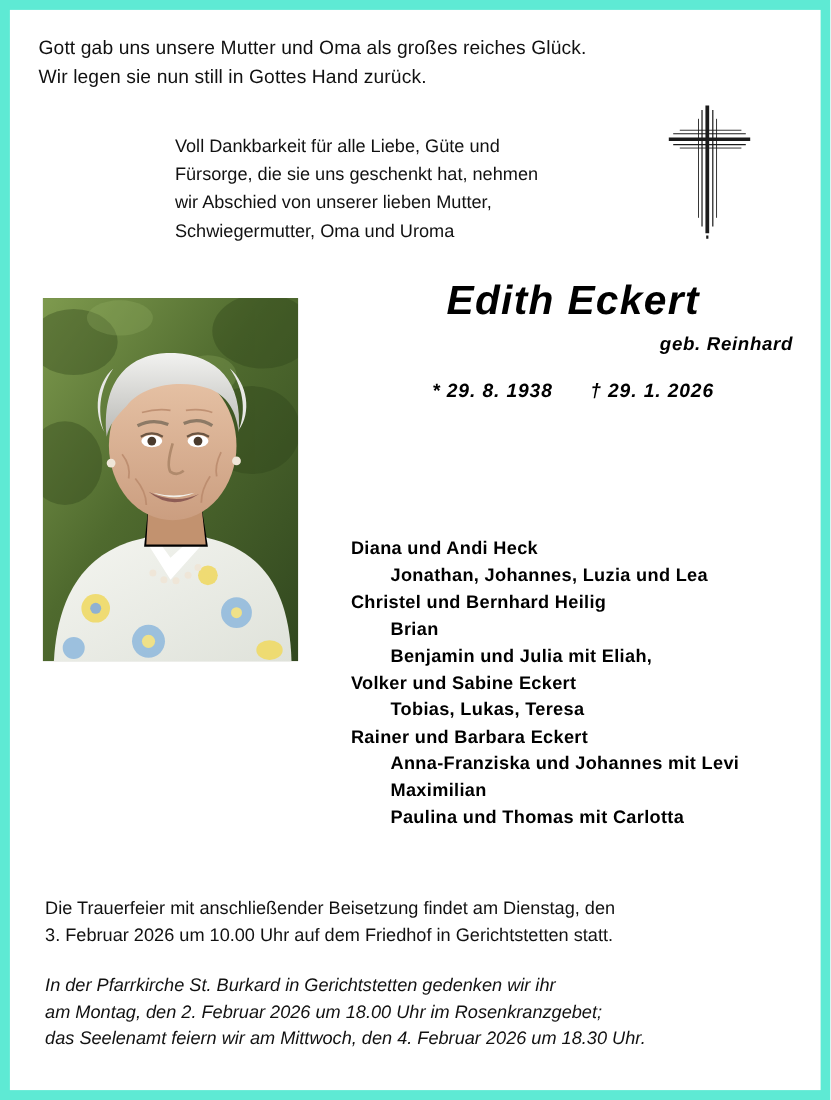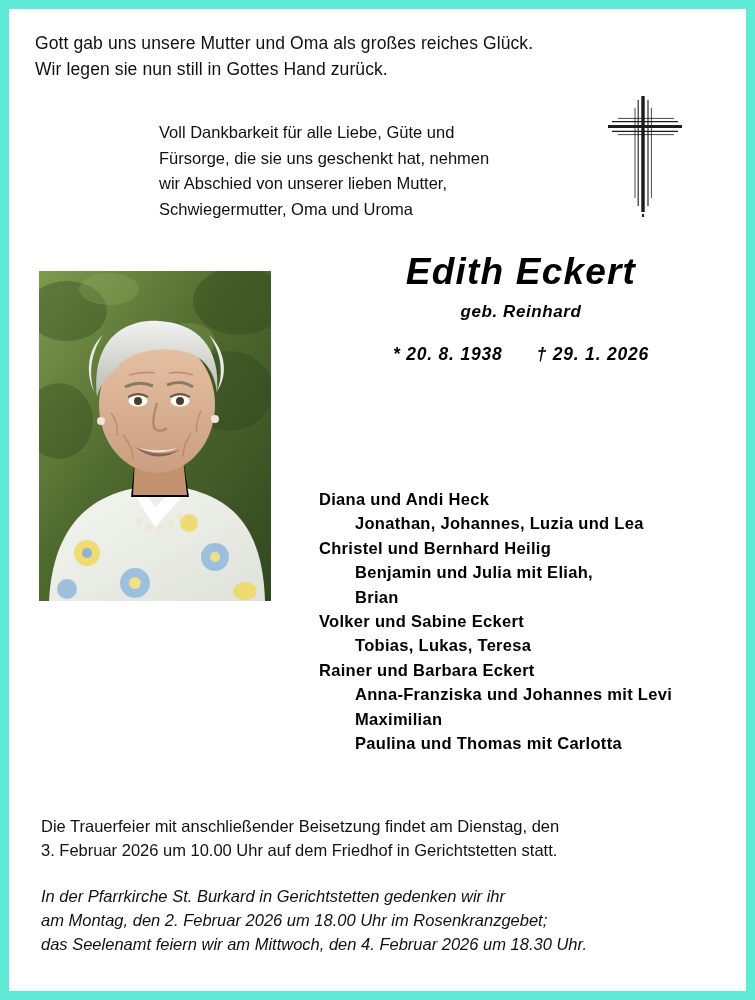--- a/index.html
+++ b/index.html
@@ -74,20 +74,21 @@
     font-size: 37px;
     font-weight: bold;
     letter-spacing: 1.2px;
     line-height: 1.1;
   }
   .maiden-name {
     font-size: 17px;
     font-weight: bold;
     letter-spacing: 0.6px;
     margin-top: 9px;
+    text-align: right;
   }
   .dates {
     font-size: 17.5px;
     font-weight: bold;
     letter-spacing: 0.8px;
     margin-top: 22px;
   }
   .dates .gap {
     display: inline-block;
     width: 34px;
@@ -170,21 +171,21 @@
             <line x1="43" y1="126" x2="43" y2="129" stroke-width="2"></line>
           </g>
         </svg>
       </div>
     </div>
 
     <div class="name-block">
       <div class="deceased-name">Edith Eckert</div>
       <div class="maiden-name">geb. Reinhard</div>
       <div class="dates">
-        <span>* 20. 8. 1938</span><span class="gap"></span><span>† 29. 1. 2026</span>
+        <span>* 29. 8. 1938</span><span class="gap"></span><span>† 29. 1. 2026</span>
       </div>
     </div>
 
     <div class="portrait">
       <svg width="232" height="330" viewBox="0 0 232 330" aria-hidden="true">
         <defs>
           <linearGradient id="bgGreen" x1="0" y1="0" x2="1" y2="1">
             <stop offset="0%" stop-color="#7e9a4e"></stop>
             <stop offset="45%" stop-color="#4f6a2e"></stop>
             <stop offset="100%" stop-color="#31471f"></stop>
@@ -273,22 +274,22 @@
 
         <circle cx="62" cy="150" r="4" fill="#efe6d8"></circle>
         <circle cx="176" cy="148" r="4" fill="#efe6d8"></circle>
       </svg>
     </div>
 
     <div class="family">
       <div>Diana und Andi Heck</div>
       <div class="fam-sub">Jonathan, Johannes, Luzia und Lea</div>
       <div>Christel und Bernhard Heilig</div>
+      <div class="fam-sub">Brian</div>
       <div class="fam-sub">Benjamin und Julia mit Eliah,</div>
-      <div class="fam-sub">Brian</div>
       <div>Volker und Sabine Eckert</div>
       <div class="fam-sub">Tobias, Lukas, Teresa</div>
       <div>Rainer und Barbara Eckert</div>
       <div class="fam-sub">Anna-Franziska und Johannes mit Levi</div>
       <div class="fam-sub">Maximilian</div>
       <div class="fam-sub">Paulina und Thomas mit Carlotta</div>
     </div>
 
     <div class="bottom">
       <div class="para first">Die Trauerfeier mit anschließender Beisetzung findet am Dienstag, den

